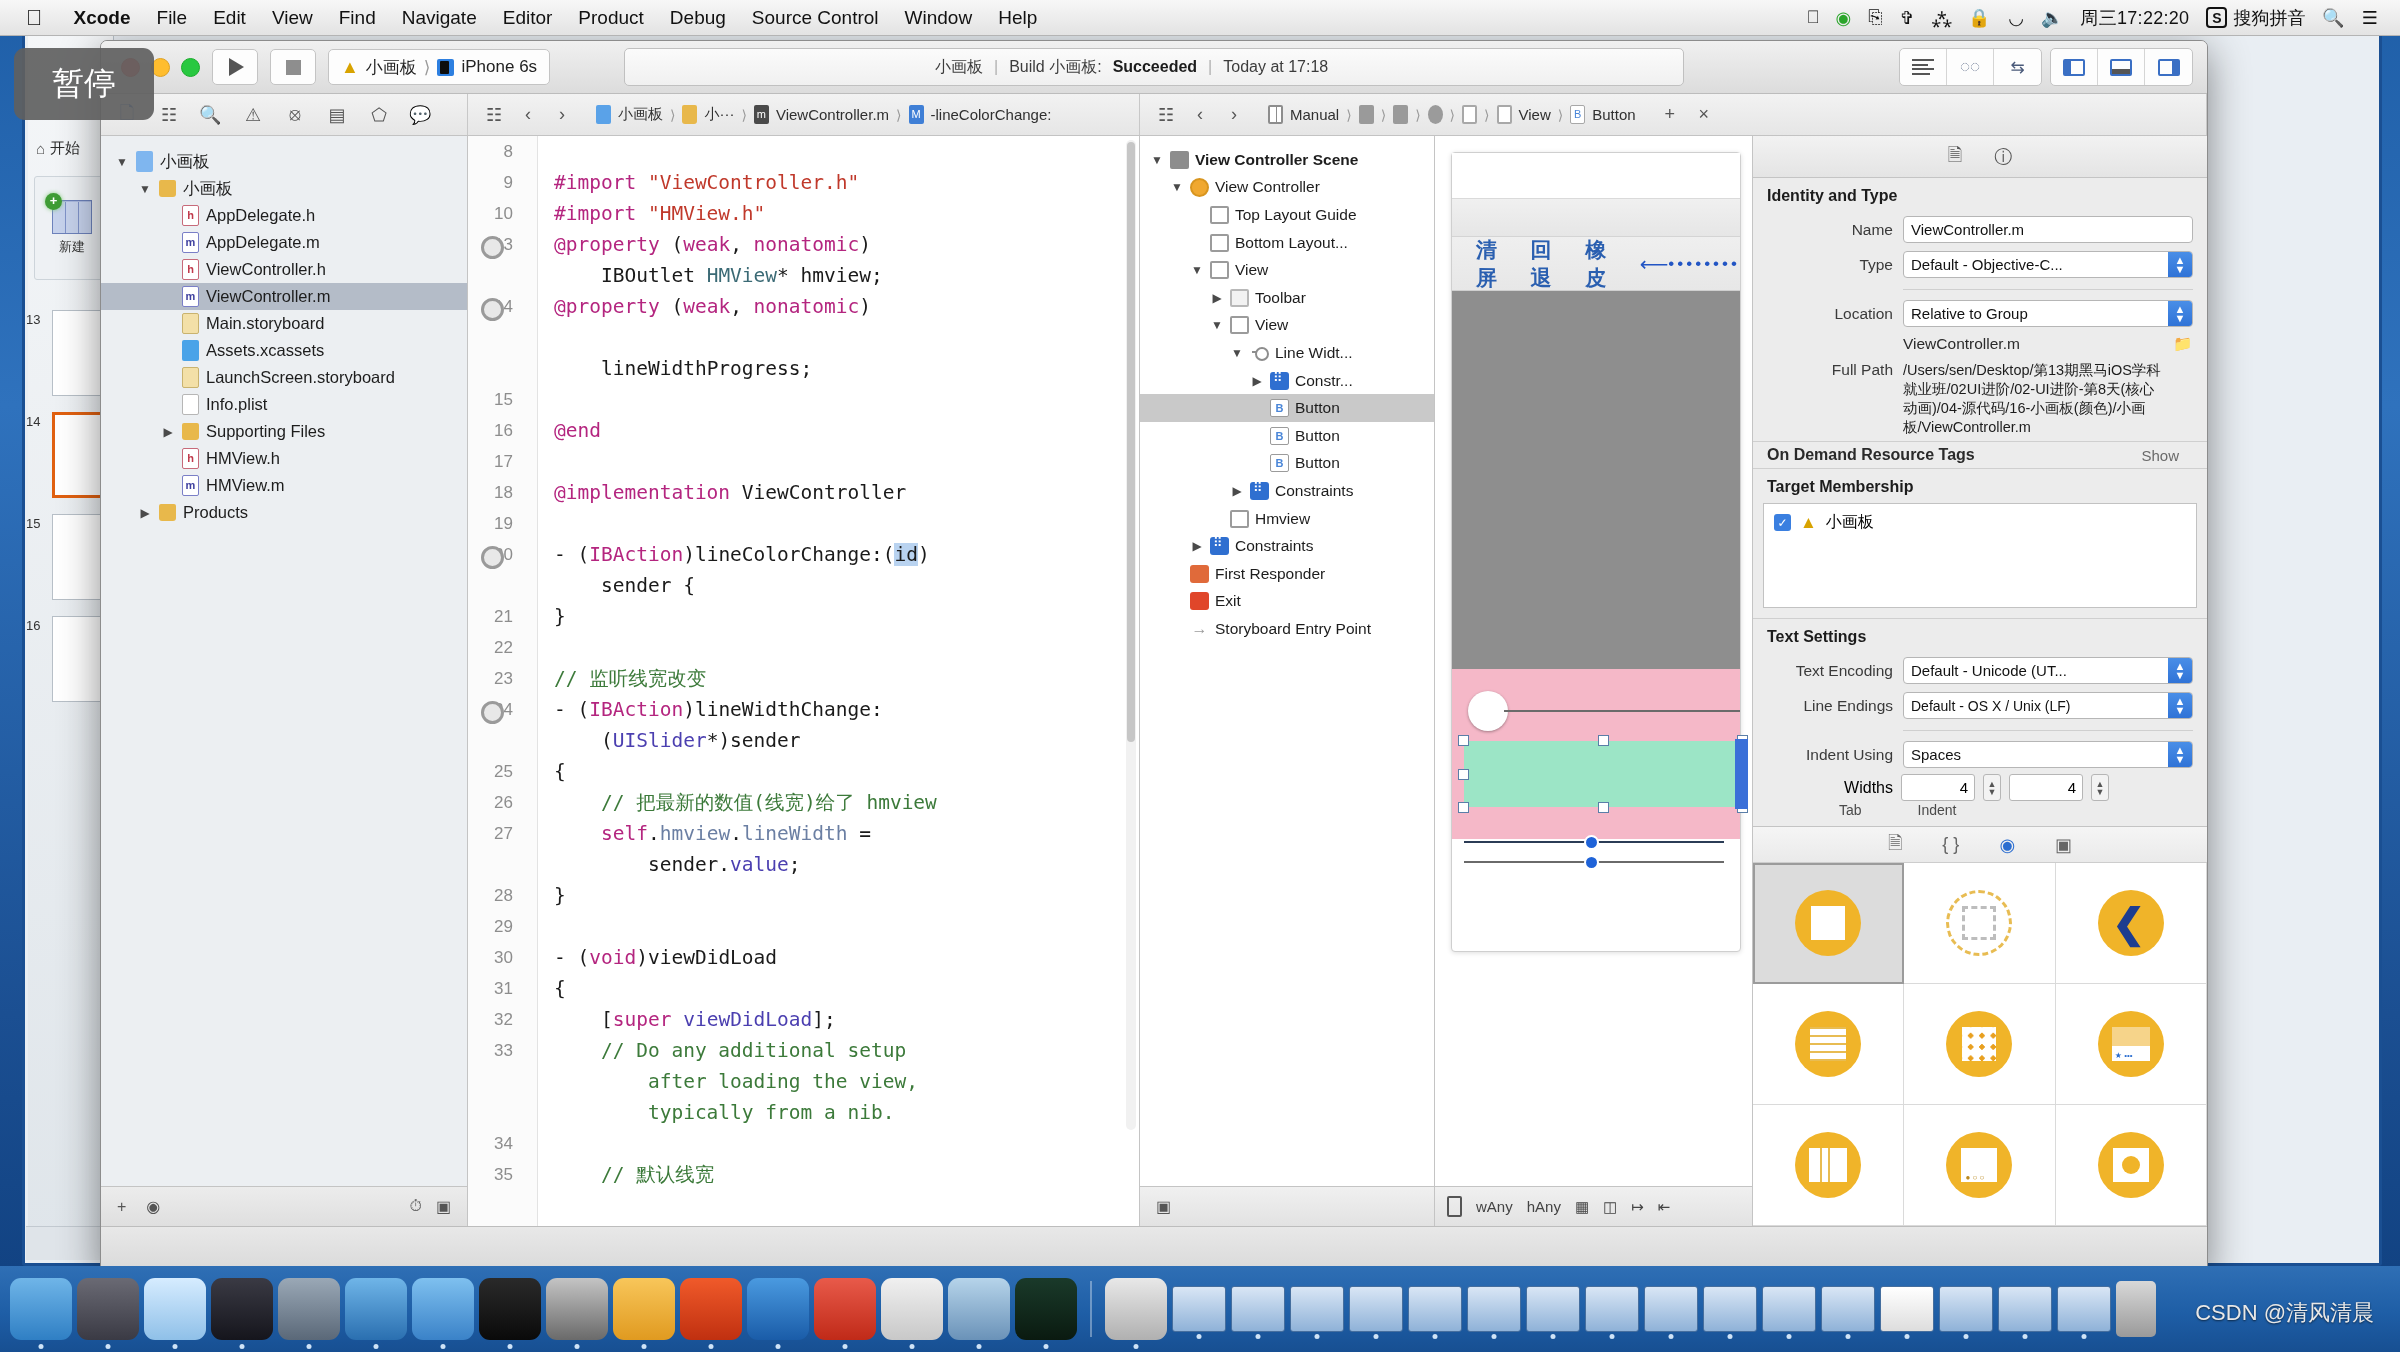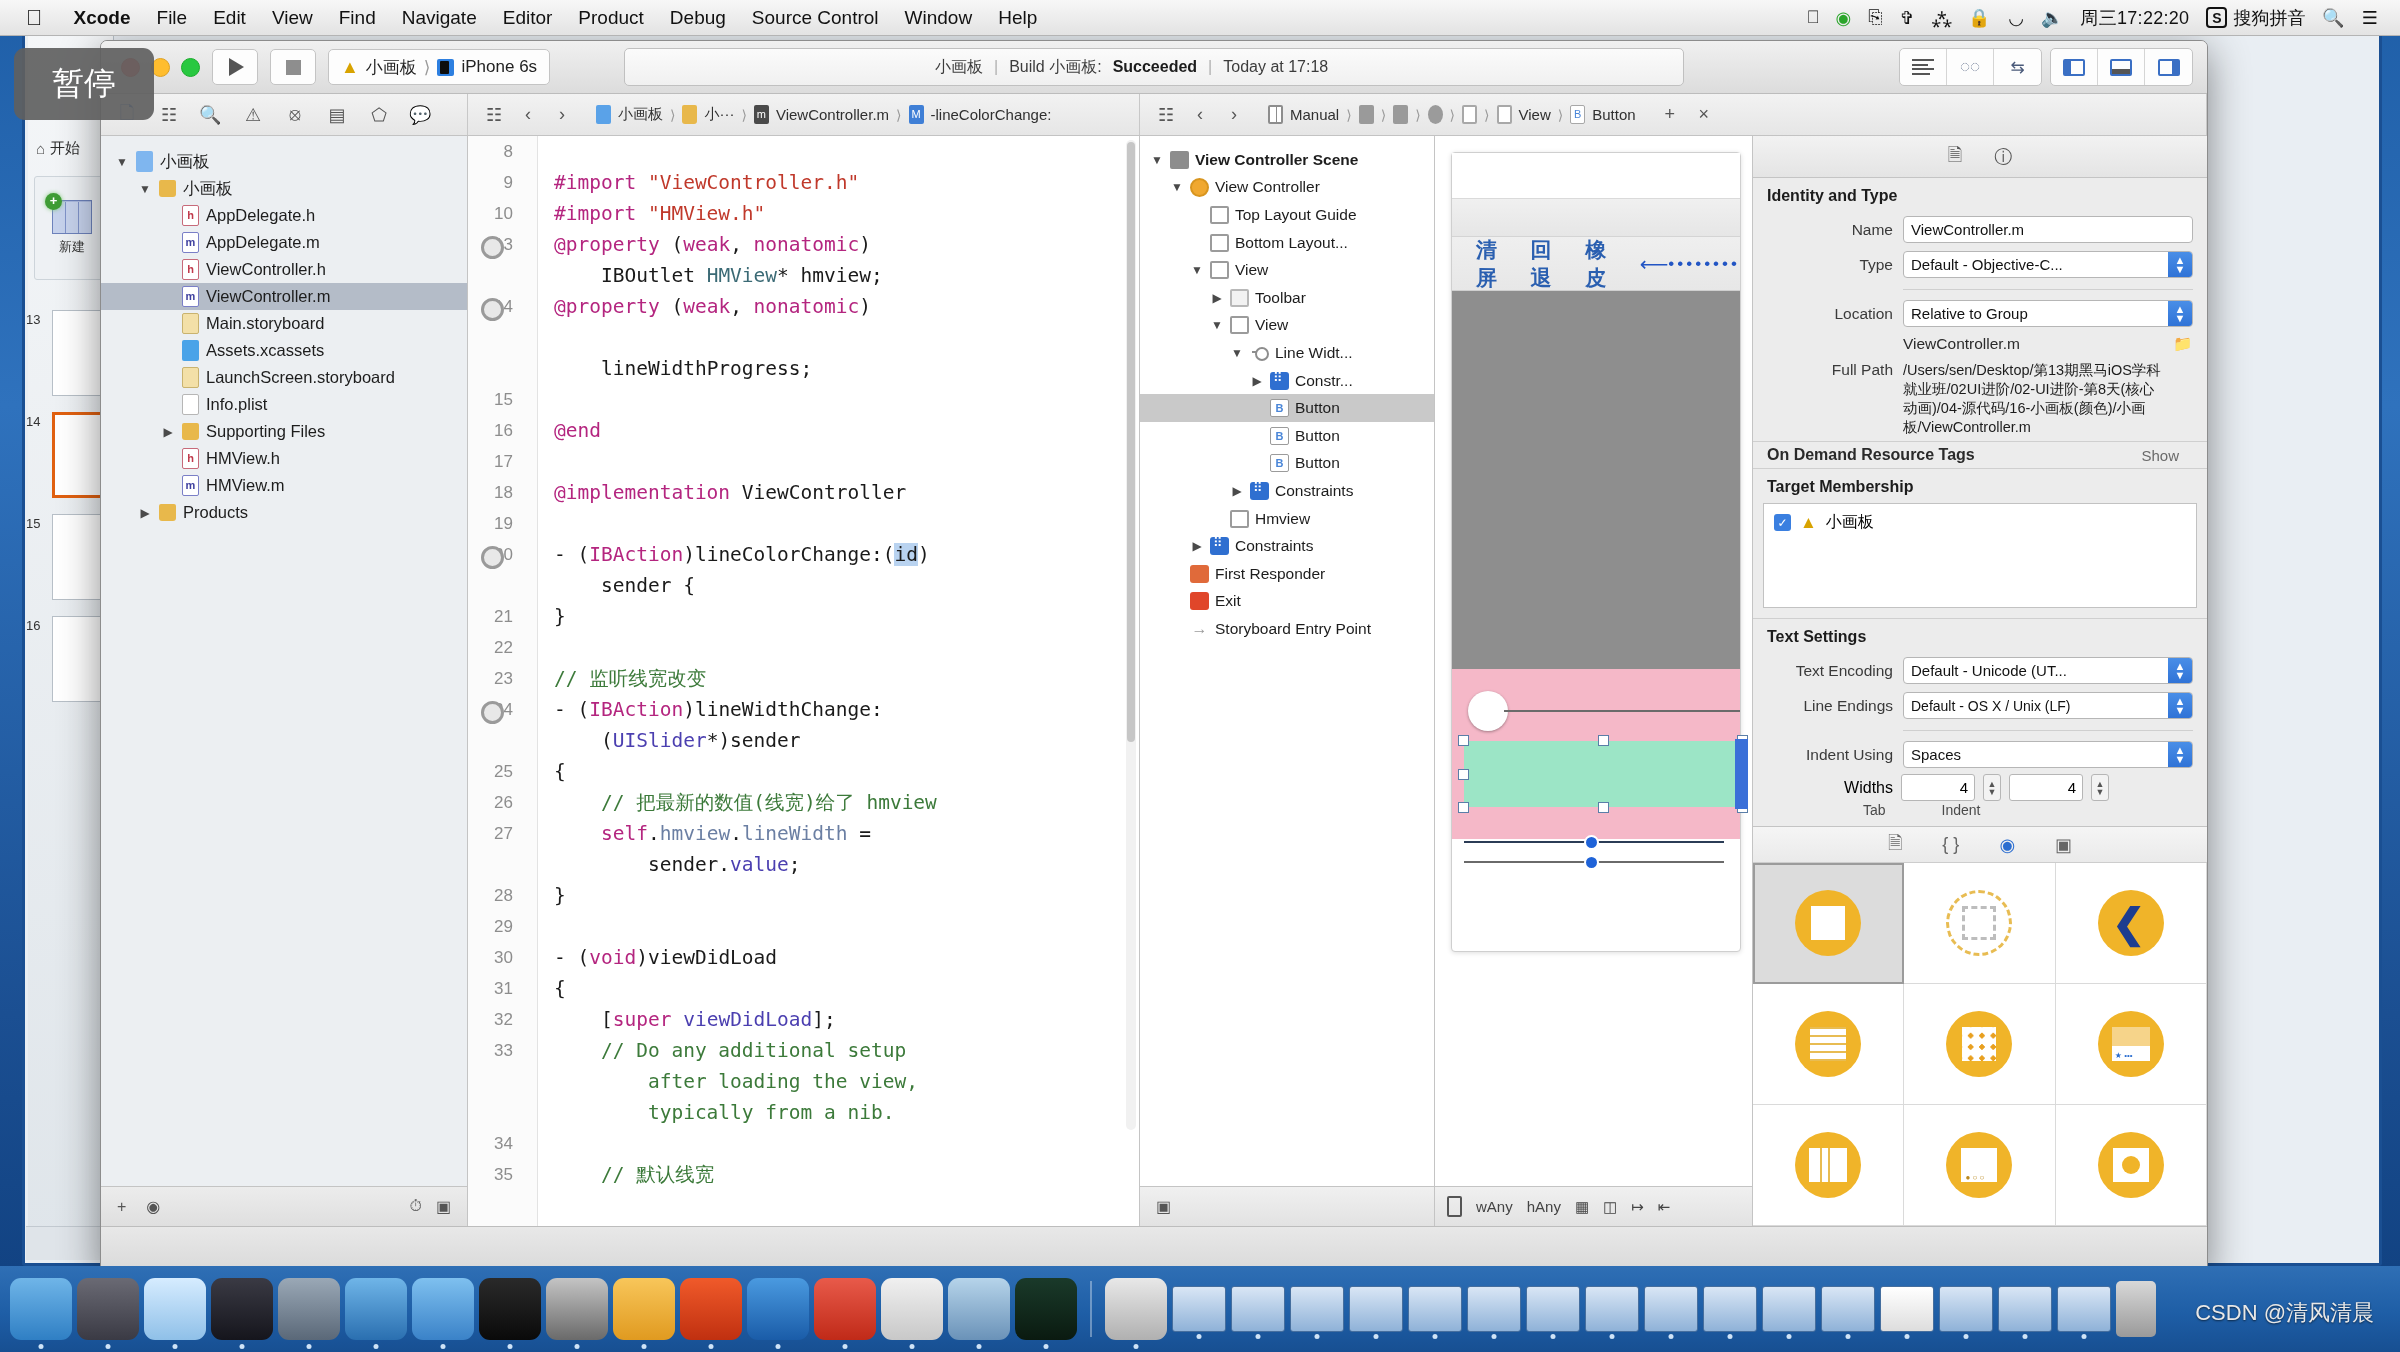--- a/index.html
+++ b/index.html
@@ -1005,21 +1005,21 @@
               <span class="stepper">▲<br>▼</span>
             </span>
           </div>
           <div class="widths-row">
             <span class="lbl" style="width:140px;text-align:right;">Widths</span>
             <span class="num-fld">4</span>
             <span class="num-step">▲<br>▼</span>
             <span class="num-fld">4</span>
             <span class="num-step">▲<br>▼</span>
           </div>
-          <div style="display:flex;gap:56px;padding-left:110px;margin-top:1px;">
+          <div style="display:flex;gap:56px;padding-left:86px;margin-top:1px;">
             <span class="tiny-lab">Tab</span>
             <span class="tiny-lab">Indent</span>
           </div>
 
         </div>
 
         <div class="library">
           <div class="lib-tabs">
             <span class="lib-tab">🗎</span>
             <span class="lib-tab">{ }</span>

